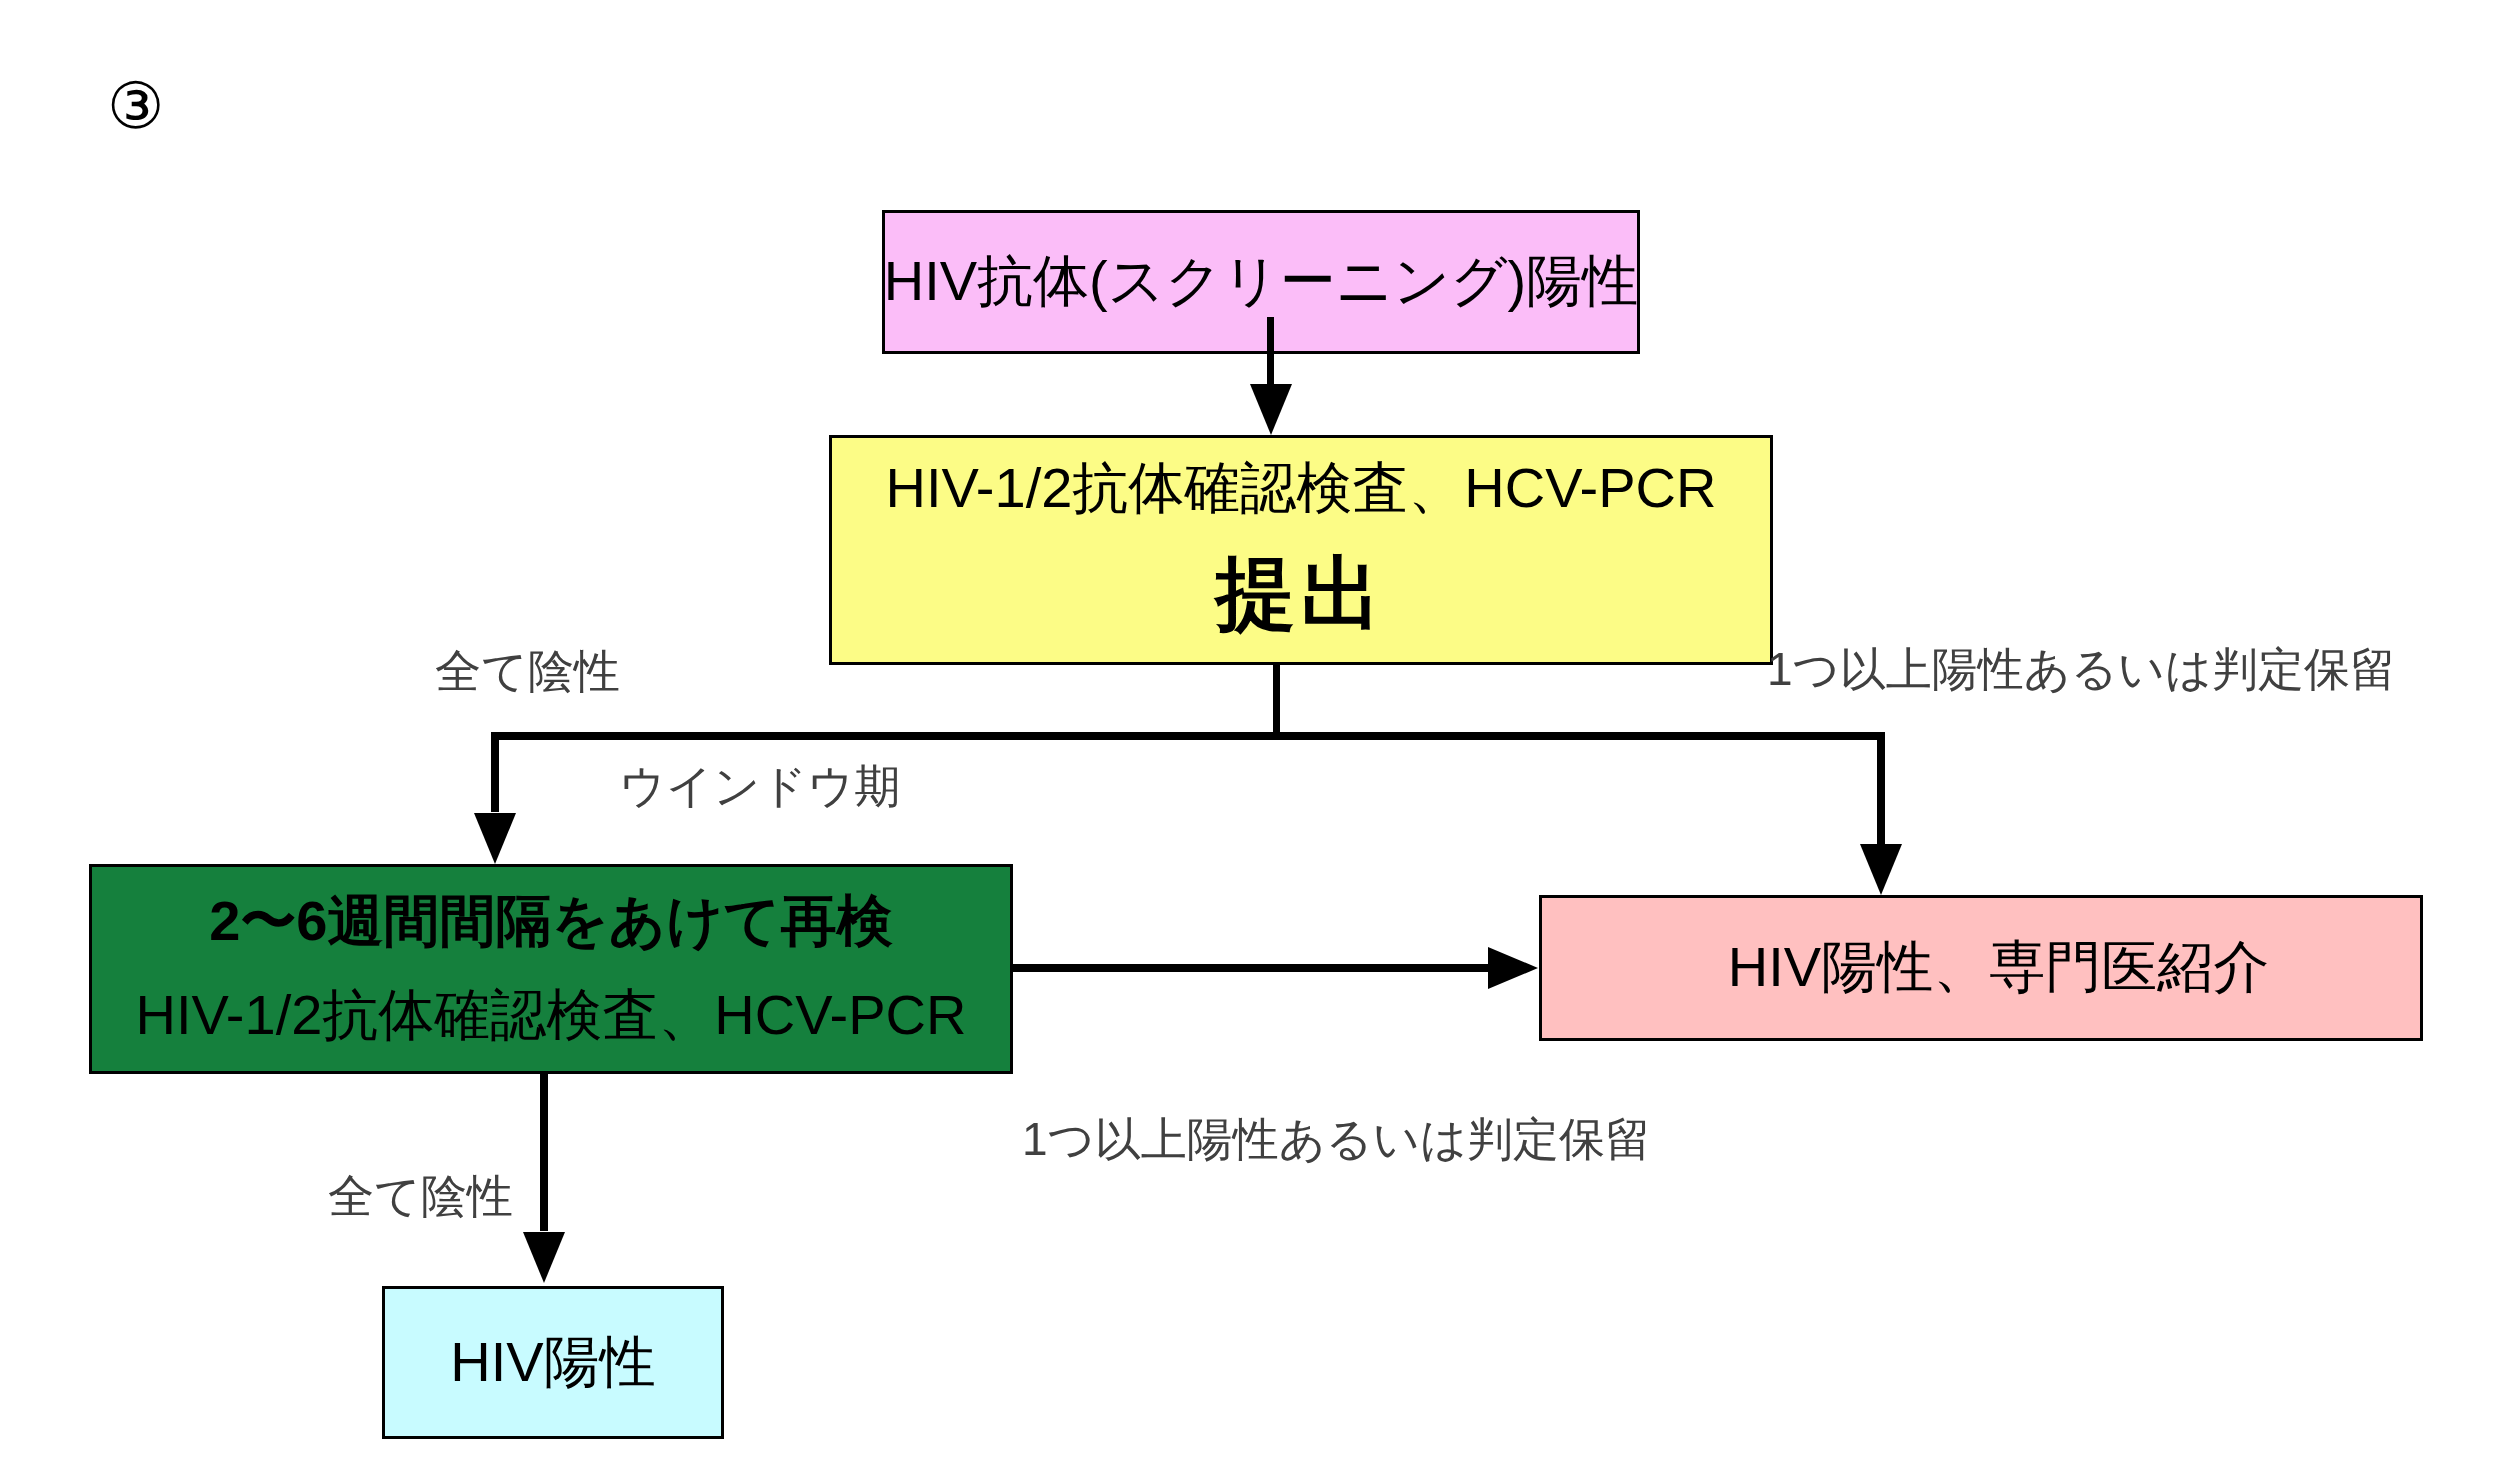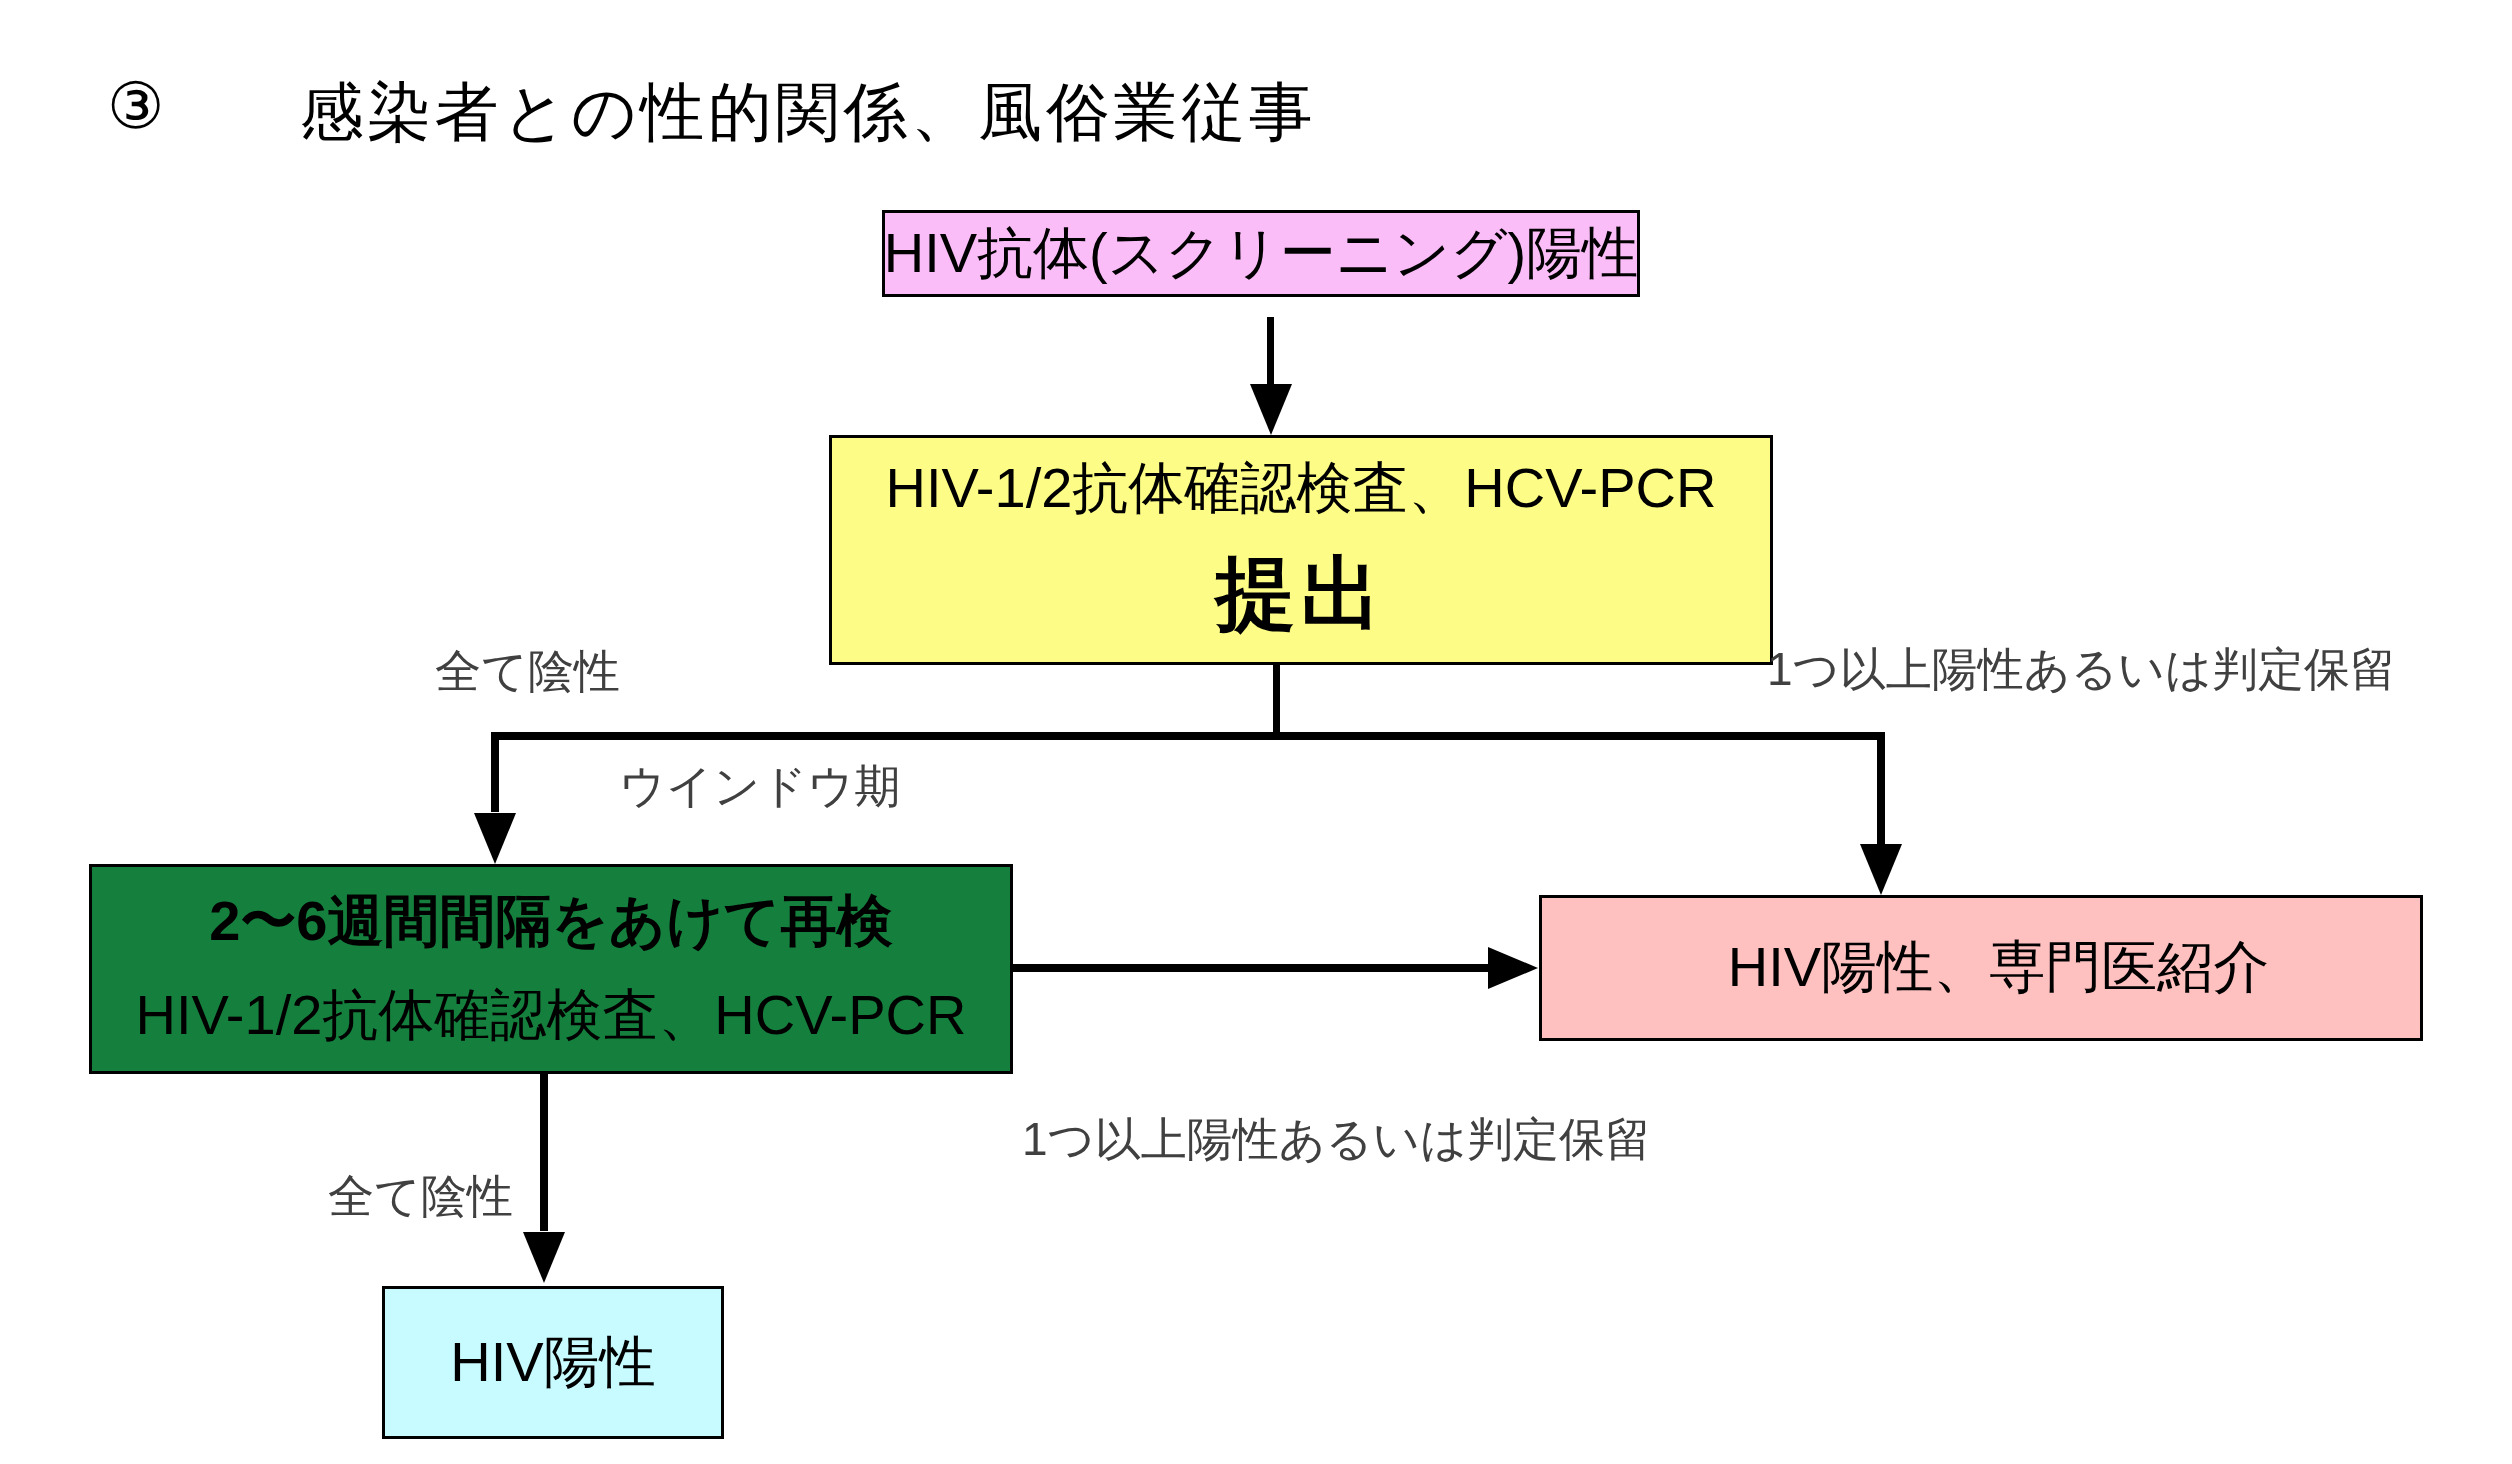--- a/index.html
+++ b/index.html
@@ -23,21 +23,21 @@
 
   
   .node{
     box-sizing:border-box;
     border:3.6px solid #000;
     display:flex;flex-direction:column;
     align-items:center;justify-content:center;
     text-align:center;
   }
   .node .line{white-space:nowrap;}
-  .box-screening{left:882px;top:210px;width:758px;height:87px;font-size:56px;}
+  .box-screening{left:882px;top:210px;width:758px;height:144px;font-size:56px;}
   .box-confirm{left:829px;top:435px;width:944px;height:230px;justify-content:space-evenly;}
   .box-confirm .l1{font-size:56px;}
   .box-confirm .l2{font-size:80px;font-weight:bold;letter-spacing:5.5px;text-align:center;}
   .box-retest{left:89px;top:864px;width:924px;height:210px;justify-content:space-evenly;}
   .box-retest .l1{font-size:56px;font-weight:bold;}
   .box-retest .l2{font-size:56px;}
   .box-positive{left:1539px;top:895px;width:884px;height:146px;font-size:56px;padding-left:35px;}
   .box-negative{left:382px;top:1286px;width:342px;height:153px;font-size:56px;}
 
   
@@ -69,21 +69,20 @@
 
   .shaft-c-e{left:540px;top:1071px;width:8.2px;height:160px;}
   .head-c-e{left:523px;top:1232px;width:0;height:0;
     border-left:21px solid transparent;border-right:21px solid transparent;border-top:51px solid #000;}
 </style>
 </head>
 <body>
 
 <div class="abs title">
   <span class="num">③</span>
-  <span>感染者との性的関係、風俗業従事</span>
 </div>
 
 <div class="abs node box-screening" style="background: rgb(251, 189, 248);">
   <span class="line">HIV抗体(スクリーニング)陽性</span>
 </div>
 
 <div class="abs line-rect shaft-a-b"></div>
 <div class="abs head-a-b"></div>
 
 <div class="abs node box-confirm" style="background: rgb(252, 252, 134);">

